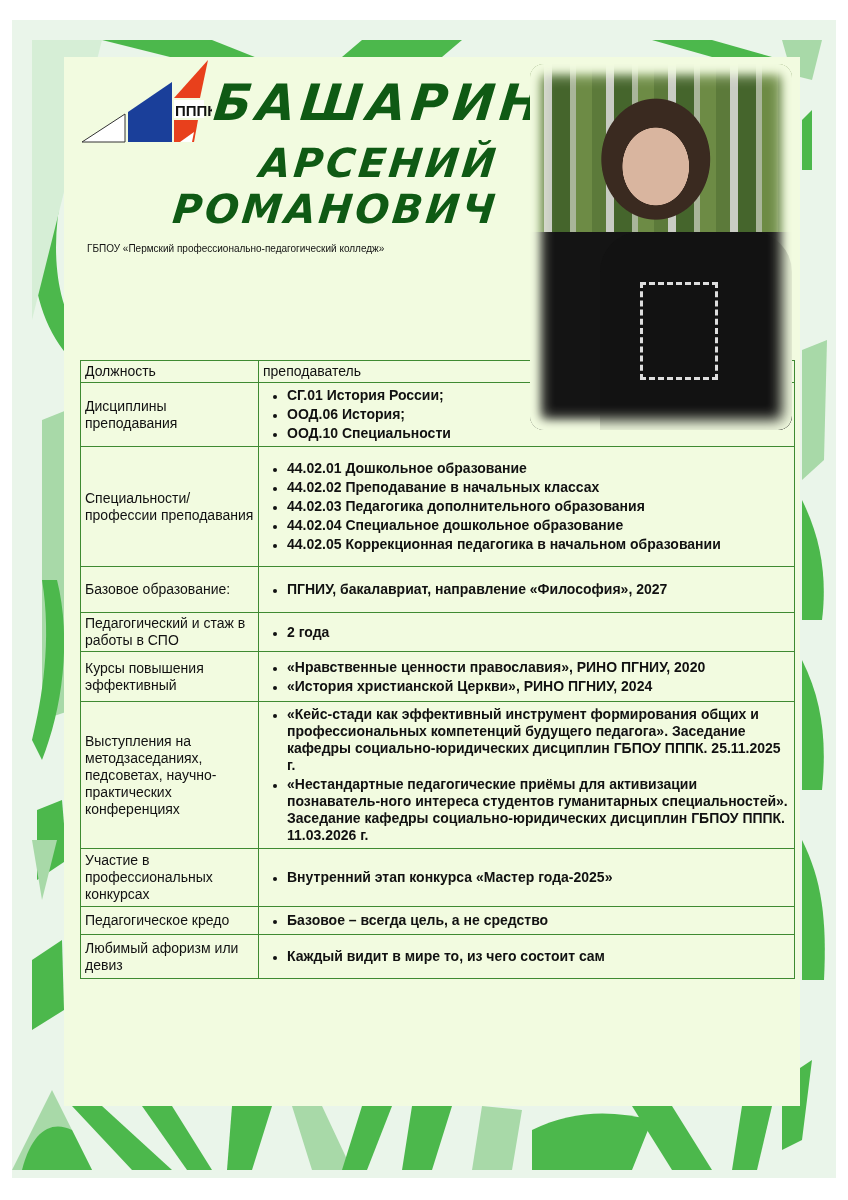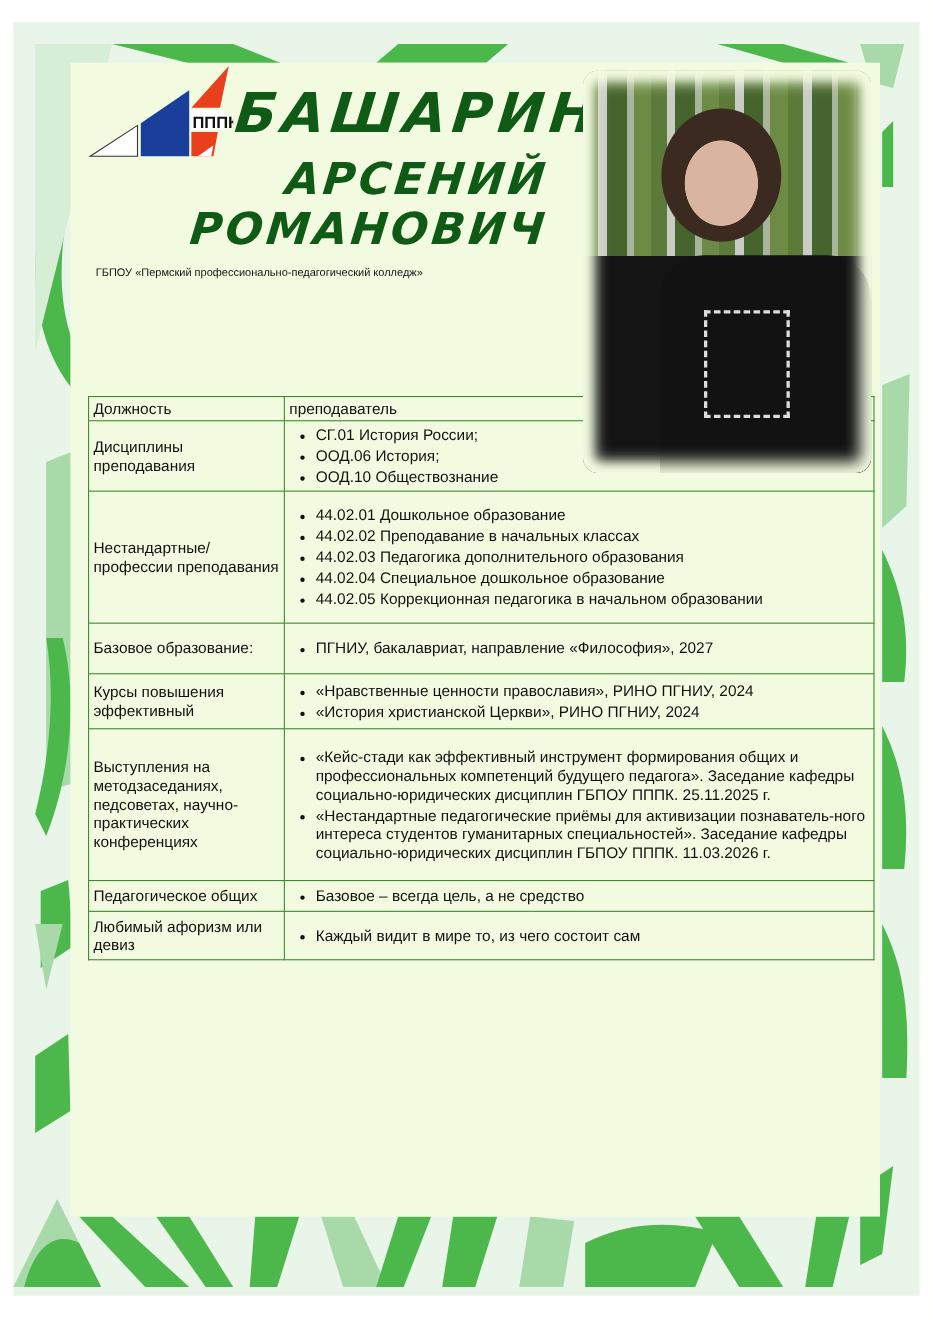--- a/index.html
+++ b/index.html
@@ -52,21 +52,21 @@
     border-radius:14px;
   }
   table.info {
     position:absolute; left:80px; top:360px; width:715px;
     border-collapse:collapse; font-size:14px; color:#111; line-height:17px;
   }
   table.info td {
     border:1.5px solid #3f8a32; vertical-align:middle; padding:2px 4px;margin-left:48px;
   }
   table.info td.label { width:169px; }
-  ul { margin:0; padding-left:24px; }
+  ul { margin:0; padding-left:24px;font-weight:bold; }
   li { margin:2px 0; }
   li::marker { font-size:12px; }
   .plain { padding:0 2px; }
 </style>
 </head>
 <body>
 
 <div class="frame">
   <svg class="bg" width="824" height="1158" viewBox="0 0 824 1158">
     <path d="M60 90 C120 40 250 30 320 60 L300 80 C230 60 140 70 80 110Z" fill="#4cb84c"></path>
@@ -124,64 +124,80 @@
       <tr>
     <td class="label">Должность</td>
     <td class="plain">преподаватель</td>
   </tr>
   <tr style="height:62px">
     <td class="label">Дисциплины преподавания</td>
     <td>
           <ul>
       <li>СГ.01 История России;</li>
       <li>ООД.06 История;</li>
-      <li>ООД.10 Обществознание</li>
+      <li>ООД.10 Специальности</li>
     </ul>
         </td>
   </tr>
   <tr style="height:120px">
-    <td class="label">Нестандартные/ профессии преподавания</td>
+    <td class="label">Специальности/ профессии преподавания</td>
     <td>
           <ul>
       <li>44.02.01 Дошкольное образование</li>
       <li>44.02.02 Преподавание в начальных классах</li>
       <li>44.02.03 Педагогика дополнительного образования</li>
       <li>44.02.04 Специальное дошкольное образование</li>
       <li>44.02.05 Коррекционная педагогика в начальном образовании</li>
     </ul>
         </td>
   </tr>
   <tr style="height:46px">
     <td class="label">Базовое образование:</td>
     <td>
           <ul>
       <li>ПГНИУ, бакалавриат, направление «Философия», 2027</li>
     </ul>
         </td>
   </tr>
+  <tr style="height:36px">
+    <td class="label">Педагогический и стаж в работы в СПО</td>
+    <td>
+          <ul>
+      <li>2 года</li>
+    </ul>
+        </td>
+  </tr>
   <tr style="height:50px">
     <td class="label">Курсы повышения эффективный</td>
     <td>
           <ul>
-      <li>«Нравственные ценности православия», РИНО ПГНИУ, 2024</li>
+      <li>«Нравственные ценности православия», РИНО ПГНИУ, 2020</li>
       <li>«История христианской Церкви», РИНО ПГНИУ, 2024</li>
     </ul>
         </td>
   </tr>
   <tr style="height:138px">
     <td class="label">Выступления на методзаседаниях, педсоветах, научно-практических конференциях</td>
     <td>
           <ul>
       <li>«Кейс-стади как эффективный инструмент формирования общих и профессиональных компетенций будущего педагога». Заседание кафедры социально-юридических дисциплин ГБПОУ ПППК. 25.11.2025 г.</li>
       <li>«Нестандартные педагогические приёмы для активизации познаватель-ного интереса студентов гуманитарных специальностей». Заседание кафедры социально-юридических дисциплин ГБПОУ ПППК. 11.03.2026 г.</li>
     </ul>
         </td>
   </tr>
+  <tr style="height:58px">
+    <td class="label">Участие в профессиональных конкурсах</td>
+    <td>
+          <ul>
+      <li>Внутренний этап конкурса «Мастер года-2025»</li>
+    </ul>
+        </td>
+  </tr>
   <tr style="height:28px">
-    <td class="label">Педагогическое общих</td>
+    <td class="label">Педагогическое кредо</td>
     <td>
           <ul>
       <li>Базовое – всегда цель, а не средство</li>
     </ul>
         </td>
   </tr>
   <tr style="height:44px">
     <td class="label">Любимый афоризм или девиз</td>
     <td>
           <ul>

